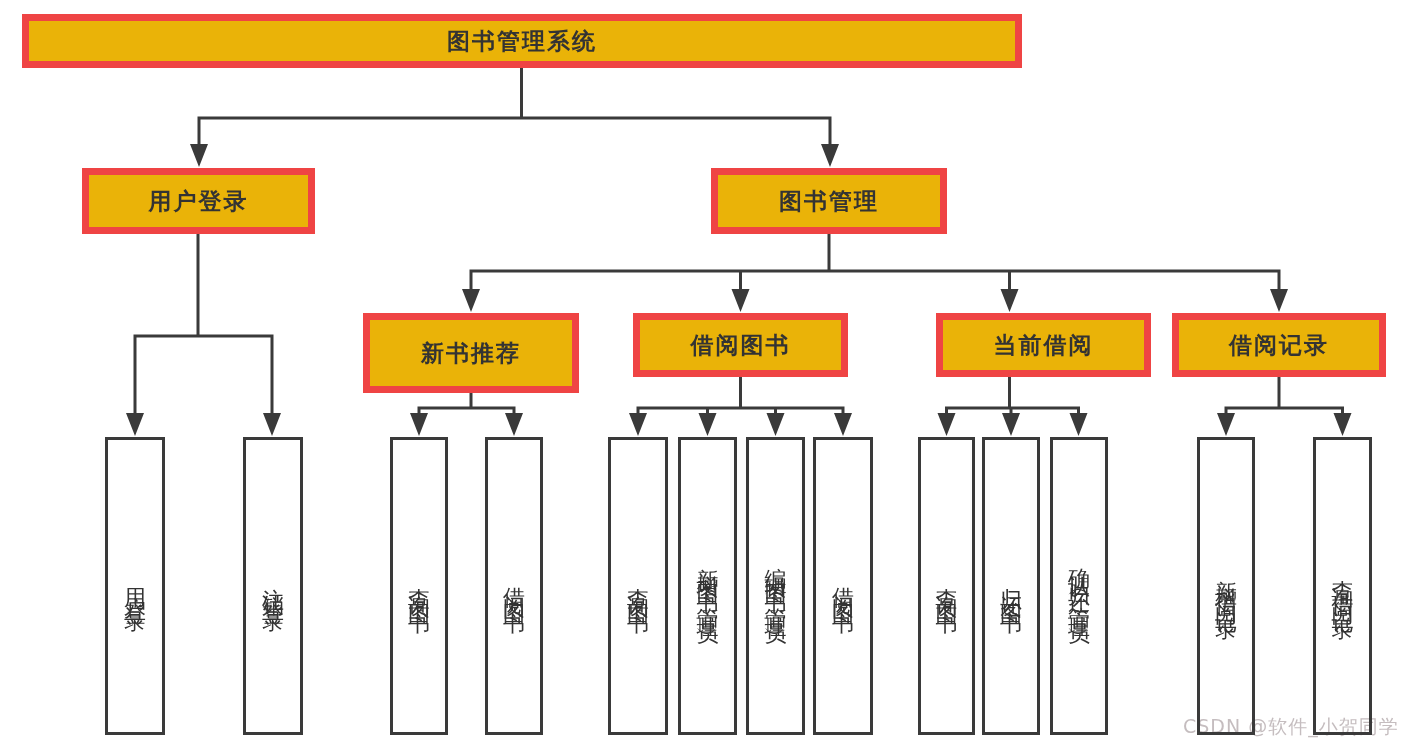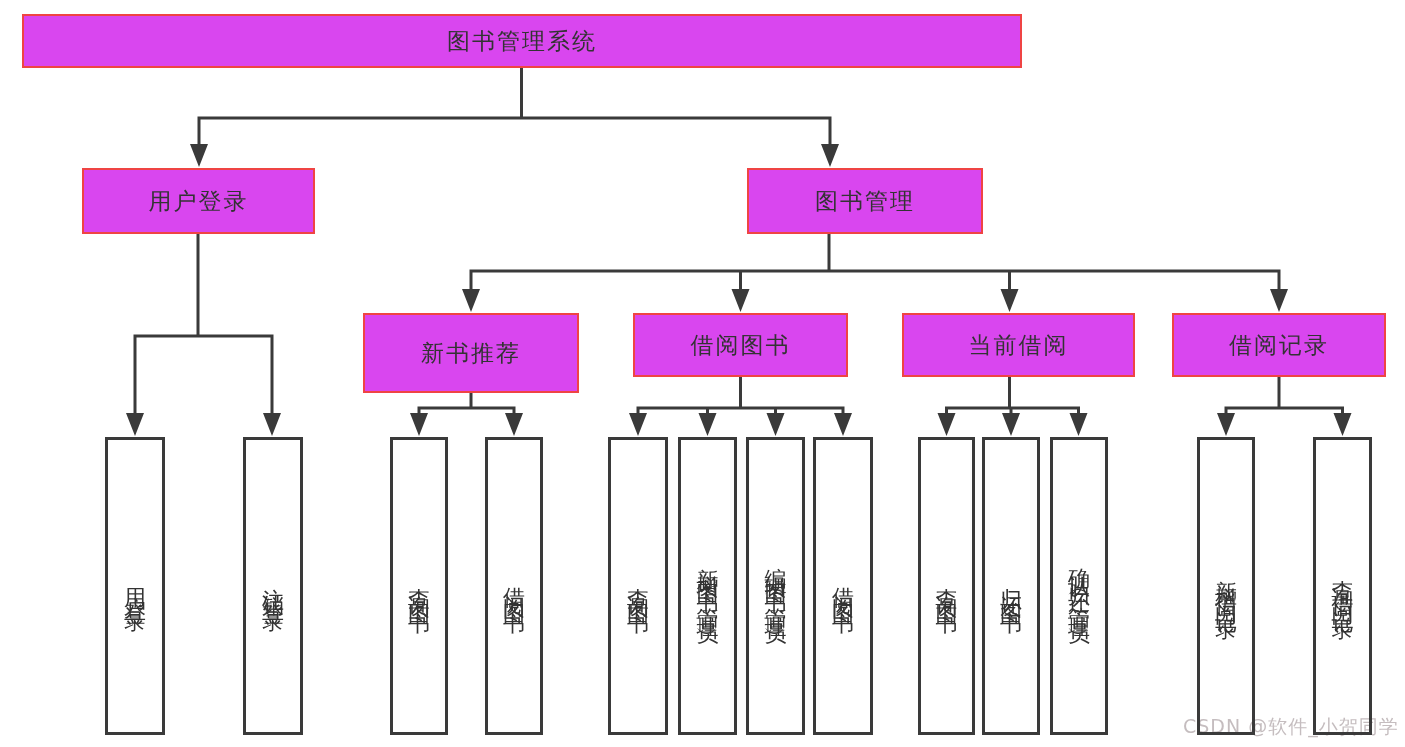--- a/index.html
+++ b/index.html
@@ -7,25 +7,26 @@
     position:relative;
     width:1405px;height:747px;
     background:#ffffff;
     font-family:"DejaVu Sans",sans-serif;
     overflow:hidden;
   }
   .connectors{position:absolute;left:0;top:0;z-index:1;}
   .node{
     position:absolute;z-index:2;
     box-sizing:border-box;
-    border:2px solid #ef4444;
-    background:#d946ef;
+    border:7px solid #ef4444;
+    background:#eab308;
     display:flex;align-items:center;justify-content:center;
     font-size:23px;color:#333333;letter-spacing:2px;
     white-space:nowrap;
+    font-weight:bold;
   }
   .leaf{
     position:absolute;top:437px;height:298px;z-index:2;
     box-sizing:border-box;
     border:3px solid #3a3a3a;
     background:#ffffff;
     display:flex;align-items:center;justify-content:center;
   }
   .vtext{
     writing-mode:vertical-rl;
@@ -74,31 +75,31 @@
       M1333.5,413 h18 L1342.5,436 z"></path>
   </svg>
 
   <div class="node" style="left:22px;top:14px;width:1000px;height:54px">
     <span>图书管理系统</span>
   </div>
 
   <div class="node" style="left:82px;top:168px;width:233px;height:66px">
     <span>用户登录</span>
   </div>
-  <div class="node" style="left:747px;top:168px;width:236px;height:66px">
+  <div class="node" style="left:711px;top:168px;width:236px;height:66px">
     <span>图书管理</span>
   </div>
 
   <div class="node" style="left:363px;top:313px;width:216px;height:80px">
     <span>新书推荐</span>
   </div>
   <div class="node" style="left:633px;top:313px;width:215px;height:64px">
     <span>借阅图书</span>
   </div>
-  <div class="node" style="left:902px;top:313px;width:233px;height:64px">
+  <div class="node" style="left:936px;top:313px;width:215px;height:64px">
     <span>当前借阅</span>
   </div>
   <div class="node" style="left:1172px;top:313px;width:214px;height:64px">
     <span>借阅记录</span>
   </div>
 
   <div class="leaf" style="left:105px;width:60px">
     <span class="vtext">用户登录</span>
   </div>
   <div class="leaf" style="left:243px;width:60px">

